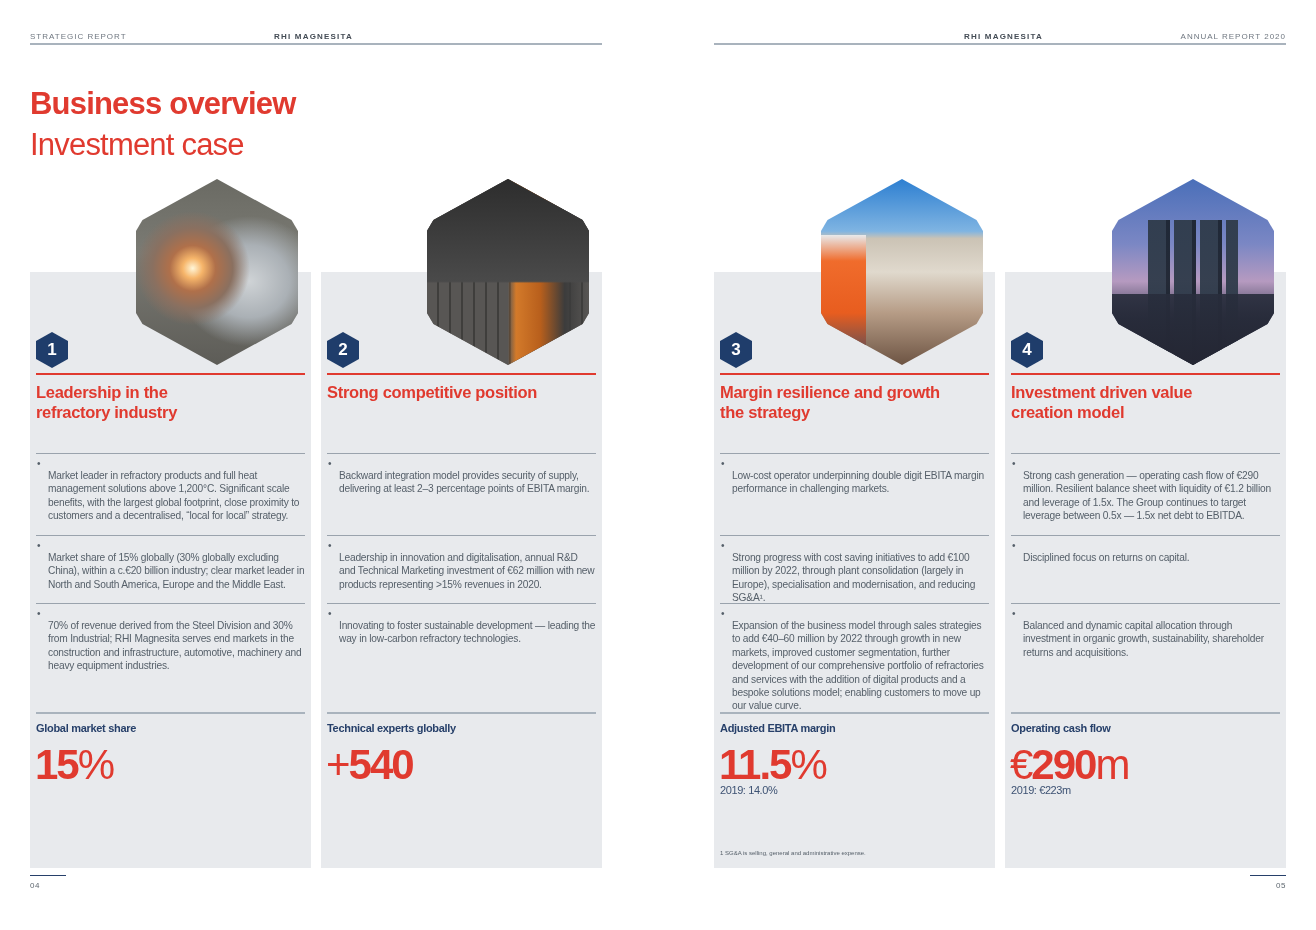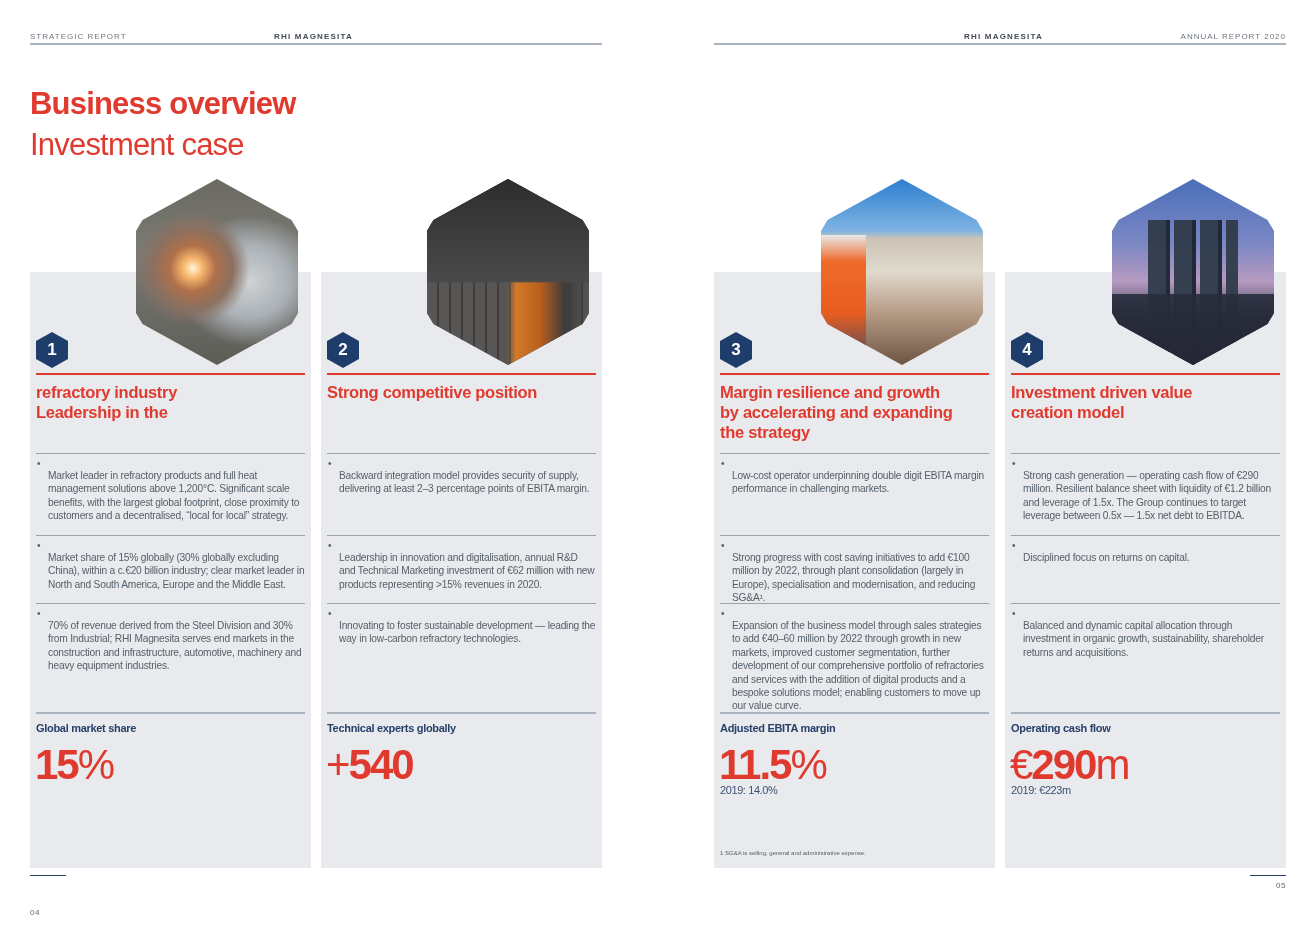--- a/index.html
+++ b/index.html
@@ -71,22 +71,22 @@
   <div class="running-rule" style="left:30px; width:572px;"></div>
 
   <h1 class="title-main">Business overview</h1>
   <h2 class="title-sub">Investment case</h2>
 
   <div class="card" style="left:30px; width:281px;">
     <div class="hex-photo photo-1" style="left:106px;"></div>
     <div class="num-hex">1</div>
     <div class="red-rule"></div>
     <div class="card-title">
+      <div>Leadership in the</div>
       <div>refractory industry</div>
-      <div>Leadership in the</div>
     </div>
     <div class="bullet" style="top:181px;">
       <div class="row">
           <span class="dot">•</span>
           <span class="txt">Market leader in refractory products and full heat management solutions above 1,200°C. Significant scale benefits, with the largest global footprint, close proximity to customers and a decentralised, “local for local” strategy.</span>
         </div>
     </div>
     <div class="bullet" style="top:263px;">
       <div class="row">
           <span class="dot">•</span>
@@ -130,37 +130,36 @@
           <span class="dot">•</span>
           <span class="txt">Innovating to foster sustainable development — leading the way in low-carbon refractory technologies.</span>
         </div>
     </div>
     <div class="kpi-rule"></div>
     <div class="kpi-label">Technical experts globally</div>
     <div class="kpi-value"><span class="l">+</span><span class="b">540</span></div>
   </div>
 
   <div class="folio-rule" style="left:30px;"></div>
-  <div class="folio" style="left:30px;margin-top:27px;">04</div>
+  <div class="folio" style="left:30px;">04</div>
 </div>
 
 <div class="page page-right">
   <div class="running-head rh-right-brand">RHI MAGNESITA</div>
   <div class="running-head rh-right-section">ANNUAL REPORT 2020</div>
   <div class="running-rule" style="left:56px; width:572px;"></div>
 
   <div class="card" style="left:56px; width:281px;">
     <div class="hex-photo photo-3" style="left:107px;">
         <div class="photo-3b"></div>
       </div>
     <div class="num-hex">3</div>
     <div class="red-rule"></div>
     <div class="card-title">
       <div>Margin resilience and growth</div>
-      <div>by accelerating and expanding</div>
       <div>the strategy</div>
     </div>
     <div class="bullet" style="top:181px;">
       <div class="row">
           <span class="dot">•</span>
           <span class="txt">Low-cost operator underpinning double digit EBITA margin performance in challenging markets.</span>
         </div>
     </div>
     <div class="bullet" style="top:263px;">
       <div class="row">

